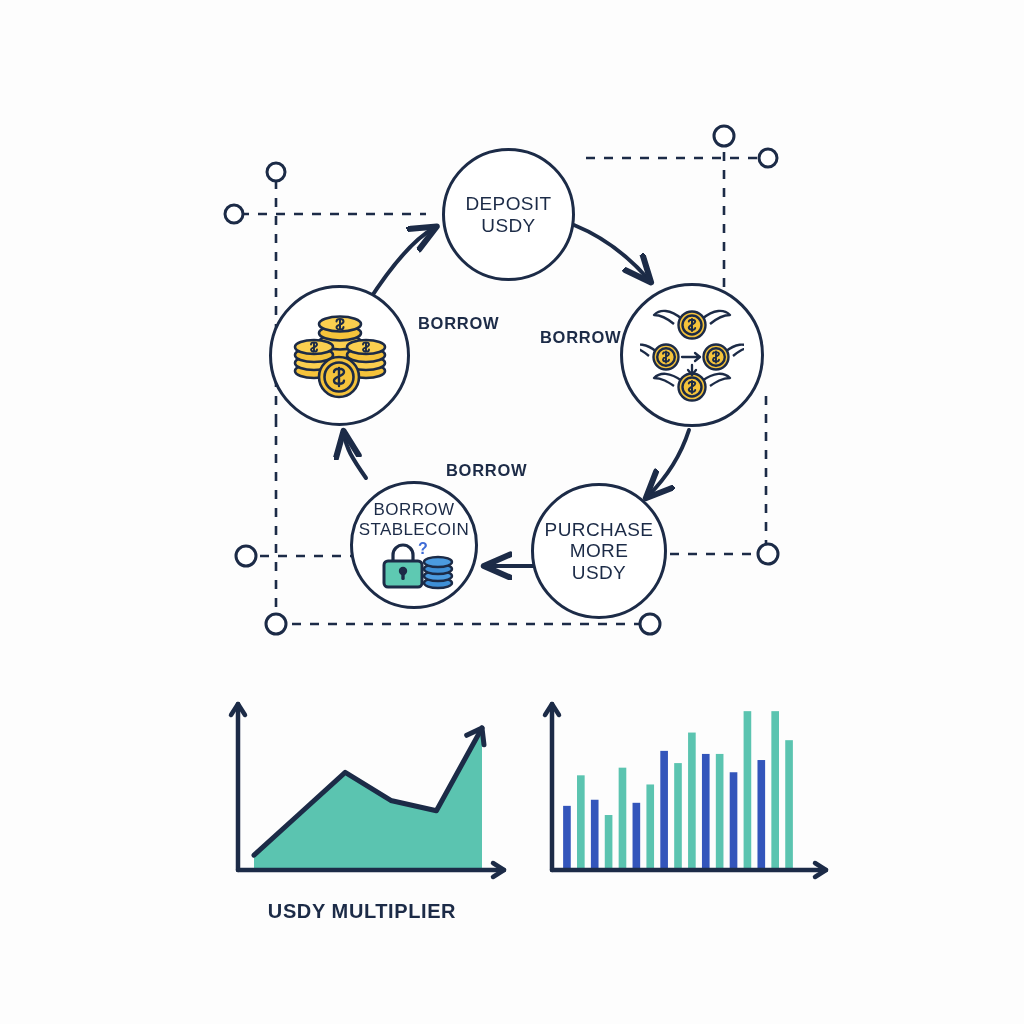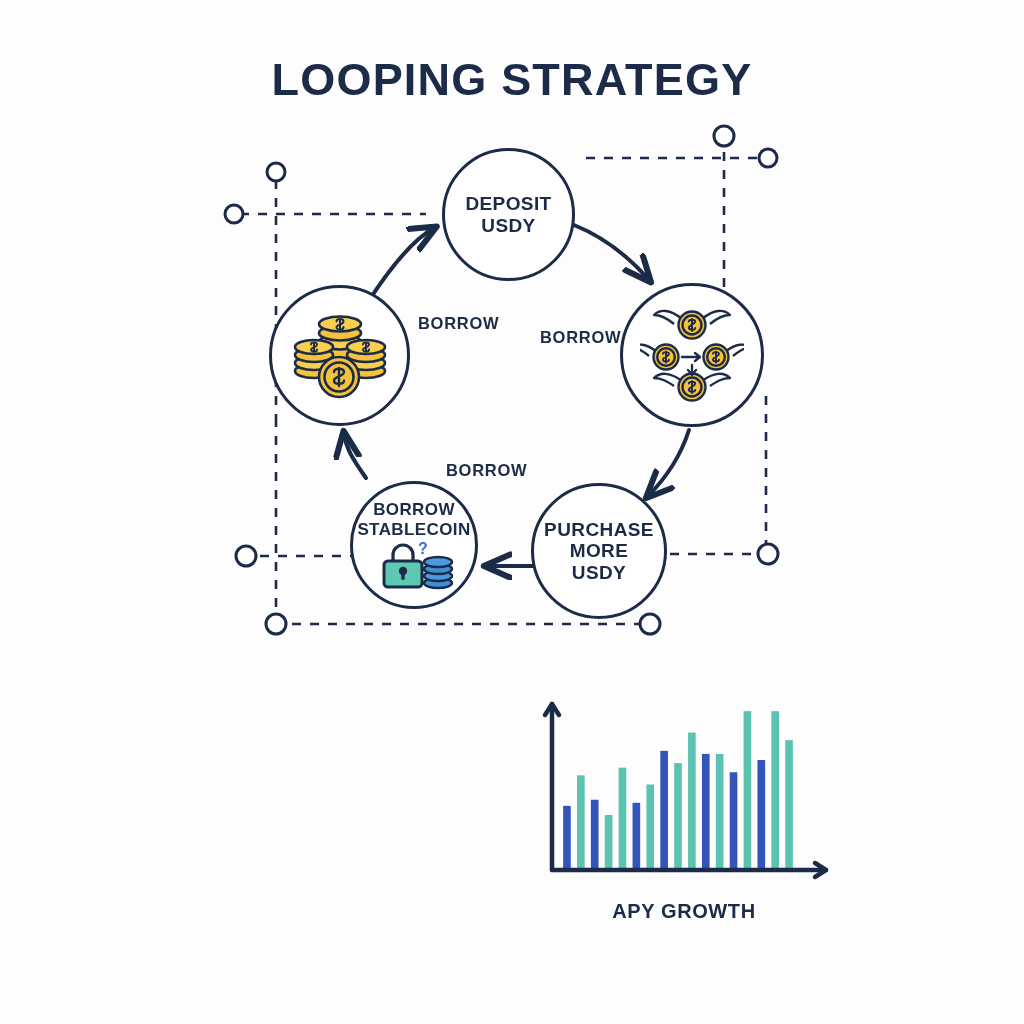--- a/index.html
+++ b/index.html
@@ -61,21 +61,21 @@
     background: #ffffff;
     box-sizing: border-box;
     display: flex;
     flex-direction: column;
     align-items: center;
     justify-content: center;
     text-align: center;
   }
   .node-label {
     font-size: 19px;
-    font-weight: bold;
+    font-weight: normal;
     line-height: 1.12;
     letter-spacing: 0.4px;
     color: #1c2b47;
     white-space: pre-line;
   }
 
   #node-deposit {
     left: 242px; top: 30px;
     width: 133px; height: 133px;
   }
@@ -141,21 +141,20 @@
     font-weight: bold;
     letter-spacing: 0.6px;
     color: #1c2b47;
   }
 </style>
 </head>
 <body>
 
 <div id="page">
 
-  <div id="title">LOOPING STRATEGY</div>
 
   <div id="diagram">
 
     <svg id="diagram-svg" viewBox="0 0 624 540">
       <defs>
         <marker id="ah" markerWidth="9" markerHeight="9" refX="6.2" refY="3.4" orient="auto" markerUnits="strokeWidth">
           <path d="M0.4,0.5 L7,3.4 L0.4,6.3" fill="none" stroke="#1c2b47" stroke-width="1.5" stroke-linecap="round" stroke-linejoin="round"></path>
         </marker>
       </defs>
 
@@ -321,20 +320,32 @@
       </div>
     </div>
 
     <div class="flow-label" id="flow-label-0">BORROW</div>
     <div class="flow-label" id="flow-label-1">BORROW</div>
     <div class="flow-label" id="flow-label-2">BORROW</div>
   </div>
 
   <div id="charts">
 
+    <div class="chart-block" id="chart-left">
+      <svg class="chart-svg" id="area-svg" width="300" height="205" viewBox="0 0 300 205">
+          <path d="M42,180 L42,165.2 L87.6,123.75999999999999 L133.2,82.32 L178.8,110.44 L224.4,120.8 L270,37.920000000000016 L270,180 Z" fill="#5BC4B0" stroke="none"></path>
+          <path d="M42,165.2 L87.6,123.75999999999999 L133.2,82.32 L178.8,110.44 L224.4,120.8 L270,37.920000000000016 " fill="none" stroke="#1c2b47" stroke-width="5" stroke-linejoin="round" stroke-linecap="round"></path>
+          <path d="M271.98461016607695,54.80375913381568 L270,37.920000000000016 L254.67620476867836,45.280794774243084" fill="none" stroke="#1c2b47" stroke-width="5" stroke-linecap="round" stroke-linejoin="round"></path>
+          <path d="M26,180 L26,14" stroke="#1c2b47" stroke-width="4.5" fill="none" stroke-linecap="round"></path>
+          <path d="M19,25 L26,14 L33,25" stroke="#1c2b47" stroke-width="4.5" fill="none" stroke-linecap="round" stroke-linejoin="round"></path>
+          <path d="M26,180 L292,180" stroke="#1c2b47" stroke-width="4.5" fill="none" stroke-linecap="round"></path>
+          <path d="M281,173 L292,180 L281,187" stroke="#1c2b47" stroke-width="4.5" fill="none" stroke-linecap="round" stroke-linejoin="round"></path>
+        </svg>
+      <div class="chart-caption">USDY MULTIPLIER</div>
+    </div>
 
     <div class="chart-block" id="chart-right">
       <svg class="chart-svg" id="bar-svg" width="300" height="205" viewBox="0 0 300 205">
           <rect x="29.12" y="115.85" width="7.64" height="64.15" fill="#3355BB"></rect>
           <rect x="43.01" y="85.31" width="7.64" height="94.69" fill="#5BC4B0"></rect>
           <rect x="56.89" y="109.75" width="7.64" height="70.25" fill="#3355BB"></rect>
           <rect x="70.77" y="125.02" width="7.64" height="54.98" fill="#5BC4B0"></rect>
           <rect x="84.65" y="77.67" width="7.64" height="102.33" fill="#5BC4B0"></rect>
           <rect x="98.54" y="112.80" width="7.64" height="67.20" fill="#3355BB"></rect>
           <rect x="112.42" y="94.47" width="7.64" height="85.53" fill="#5BC4B0"></rect>
@@ -346,17 +357,16 @@
           <rect x="195.71" y="82.25" width="7.64" height="97.75" fill="#3355BB"></rect>
           <rect x="209.59" y="21.16" width="7.64" height="158.84" fill="#5BC4B0"></rect>
           <rect x="223.48" y="70.04" width="7.64" height="109.96" fill="#3355BB"></rect>
           <rect x="237.36" y="21.16" width="7.64" height="158.84" fill="#5BC4B0"></rect>
           <rect x="251.24" y="50.18" width="7.64" height="129.82" fill="#5BC4B0"></rect>
           <path d="M18,180 L18,14" stroke="#1c2b47" stroke-width="4.5" fill="none" stroke-linecap="round"></path>
           <path d="M11,25 L18,14 L25,25" stroke="#1c2b47" stroke-width="4.5" fill="none" stroke-linecap="round" stroke-linejoin="round"></path>
           <path d="M18,180 L292,180" stroke="#1c2b47" stroke-width="4.5" fill="none" stroke-linecap="round"></path>
           <path d="M281,173 L292,180 L281,187" stroke="#1c2b47" stroke-width="4.5" fill="none" stroke-linecap="round" stroke-linejoin="round"></path>
         </svg>
-      <div class="chart-caption">APY GROWTH</div>
     </div>
   </div>
 
 </div>
 
 </body></html>

